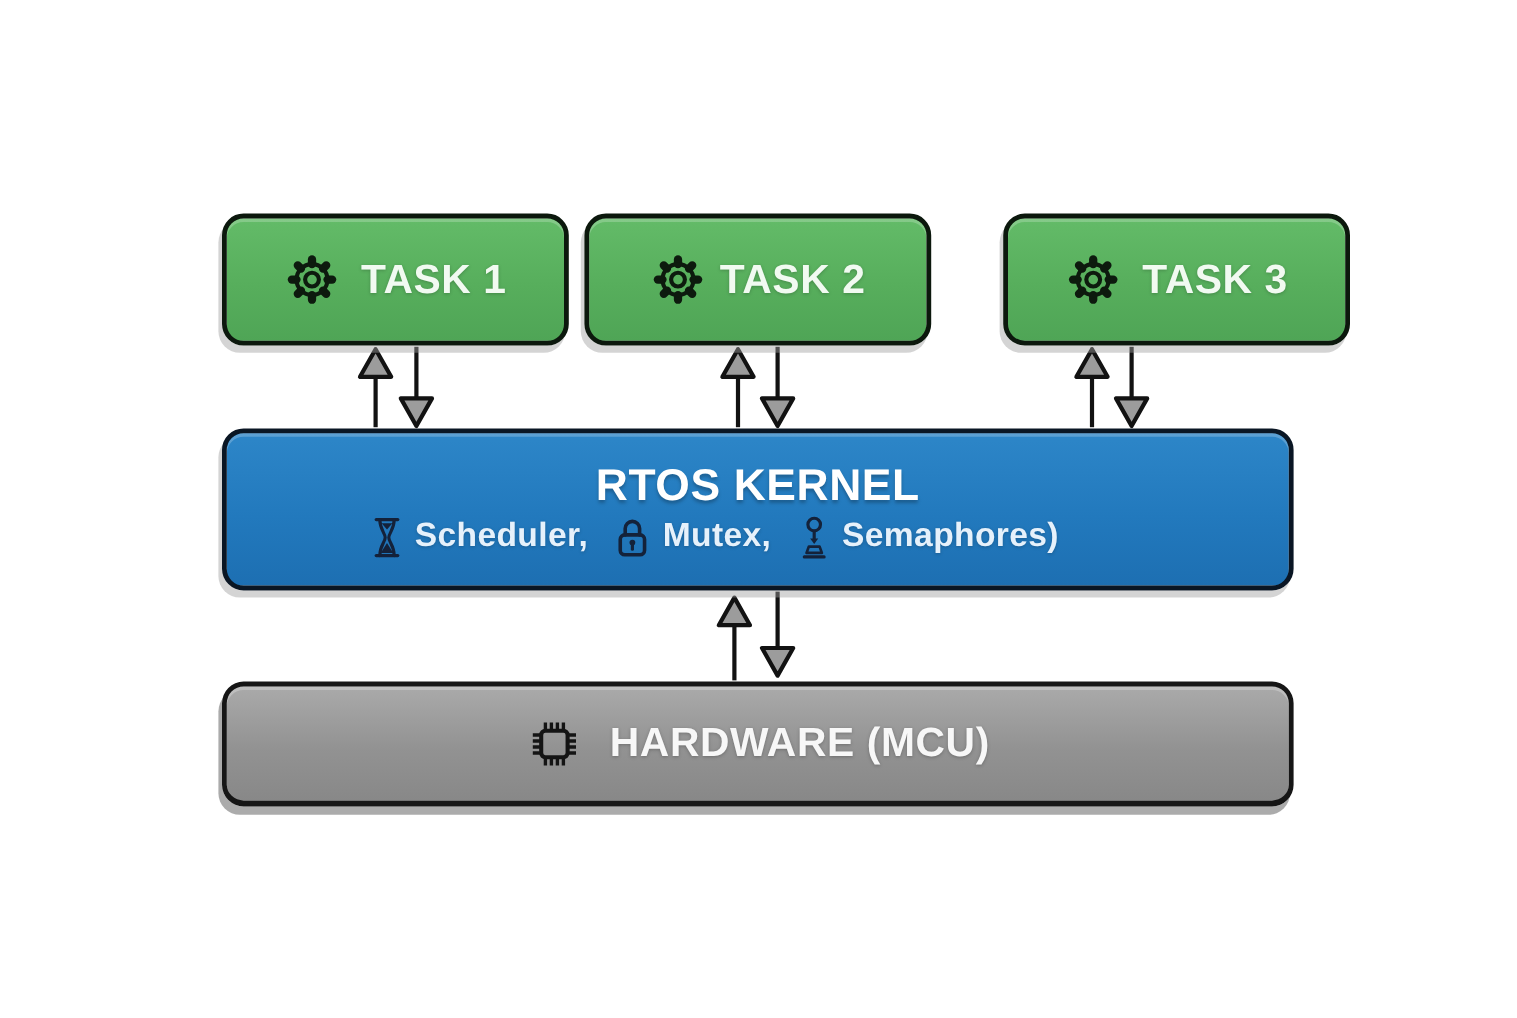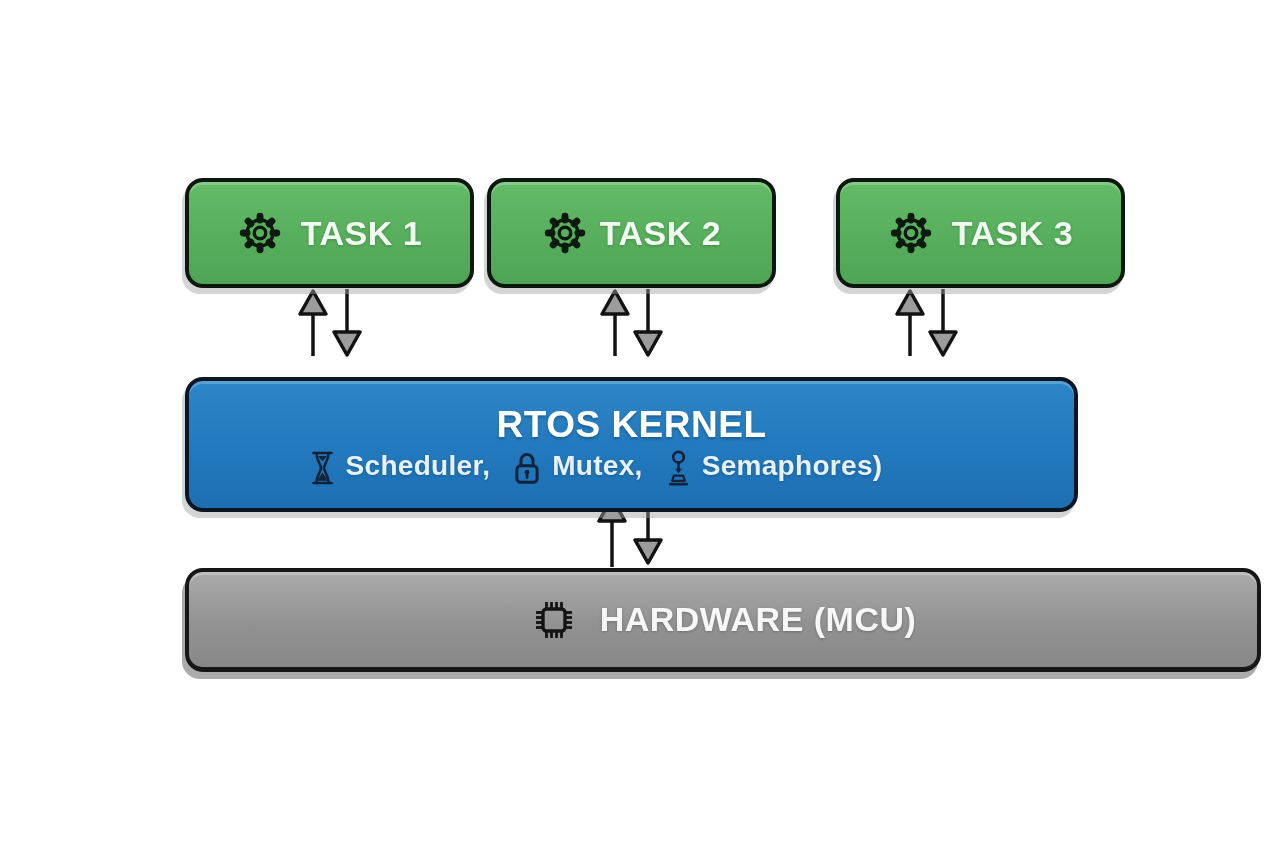--- a/index.html
+++ b/index.html
@@ -21,36 +21,36 @@
   }
   .task .label{
     color:#f1faf1;font-size:34px;font-weight:700;letter-spacing:.5px;
     text-shadow:0 1px 3px rgba(0,0,0,.22);
   }
   .kernel{
     left:185px;top:357px;width:893px;height:135px;
     background:linear-gradient(180deg,#2d86c8 0%,#2279bd 55%,#1d6fb2 100%);
     border:4px solid #0a1624;
     box-shadow:-3px 6px 0 rgba(160,160,160,.45), inset 0 3px 0 rgba(255,255,255,.22);
-    flex-direction:column;gap:4px;margin-top:20px;
+    flex-direction:column;gap:4px;
   }
   .kernel-title{
     color:#ffffff;font-size:37px;font-weight:700;letter-spacing:.5px;
     text-shadow:0 2px 3px rgba(0,0,0,.25);
   }
   .kernel-sub{
     display:flex;align-items:center;gap:22px;transform:translateX(-36px);
   }
   .feature{display:flex;align-items:flex-start;gap:10px;}
   .feature .flabel{
     color:#e6f1fb;font-size:28px;font-weight:700;letter-spacing:.3px;
     text-shadow:0 1px 3px rgba(0,0,0,.22);
   }
   .hardware{
-    left:185px;top:568px;width:1076px;height:104px;
+    left:185px;top:568px;width:893px;height:104px;
     background:linear-gradient(180deg,#aaaaaa 0%,#929292 55%,#888888 100%);
     border:4px solid #161616;border-bottom-width:5px;
     box-shadow:-3px 7px 0 rgba(150,150,150,.8), inset 0 3px 0 rgba(255,255,255,.25);
     gap:22px;
   }
   .hardware .label{
     color:#f7f7f7;font-size:34px;font-weight:700;letter-spacing:.5px;
     text-shadow:0 1px 3px rgba(0,0,0,.25);
   }
   .icon{display:inline-flex;align-items:center;justify-content:center;}

